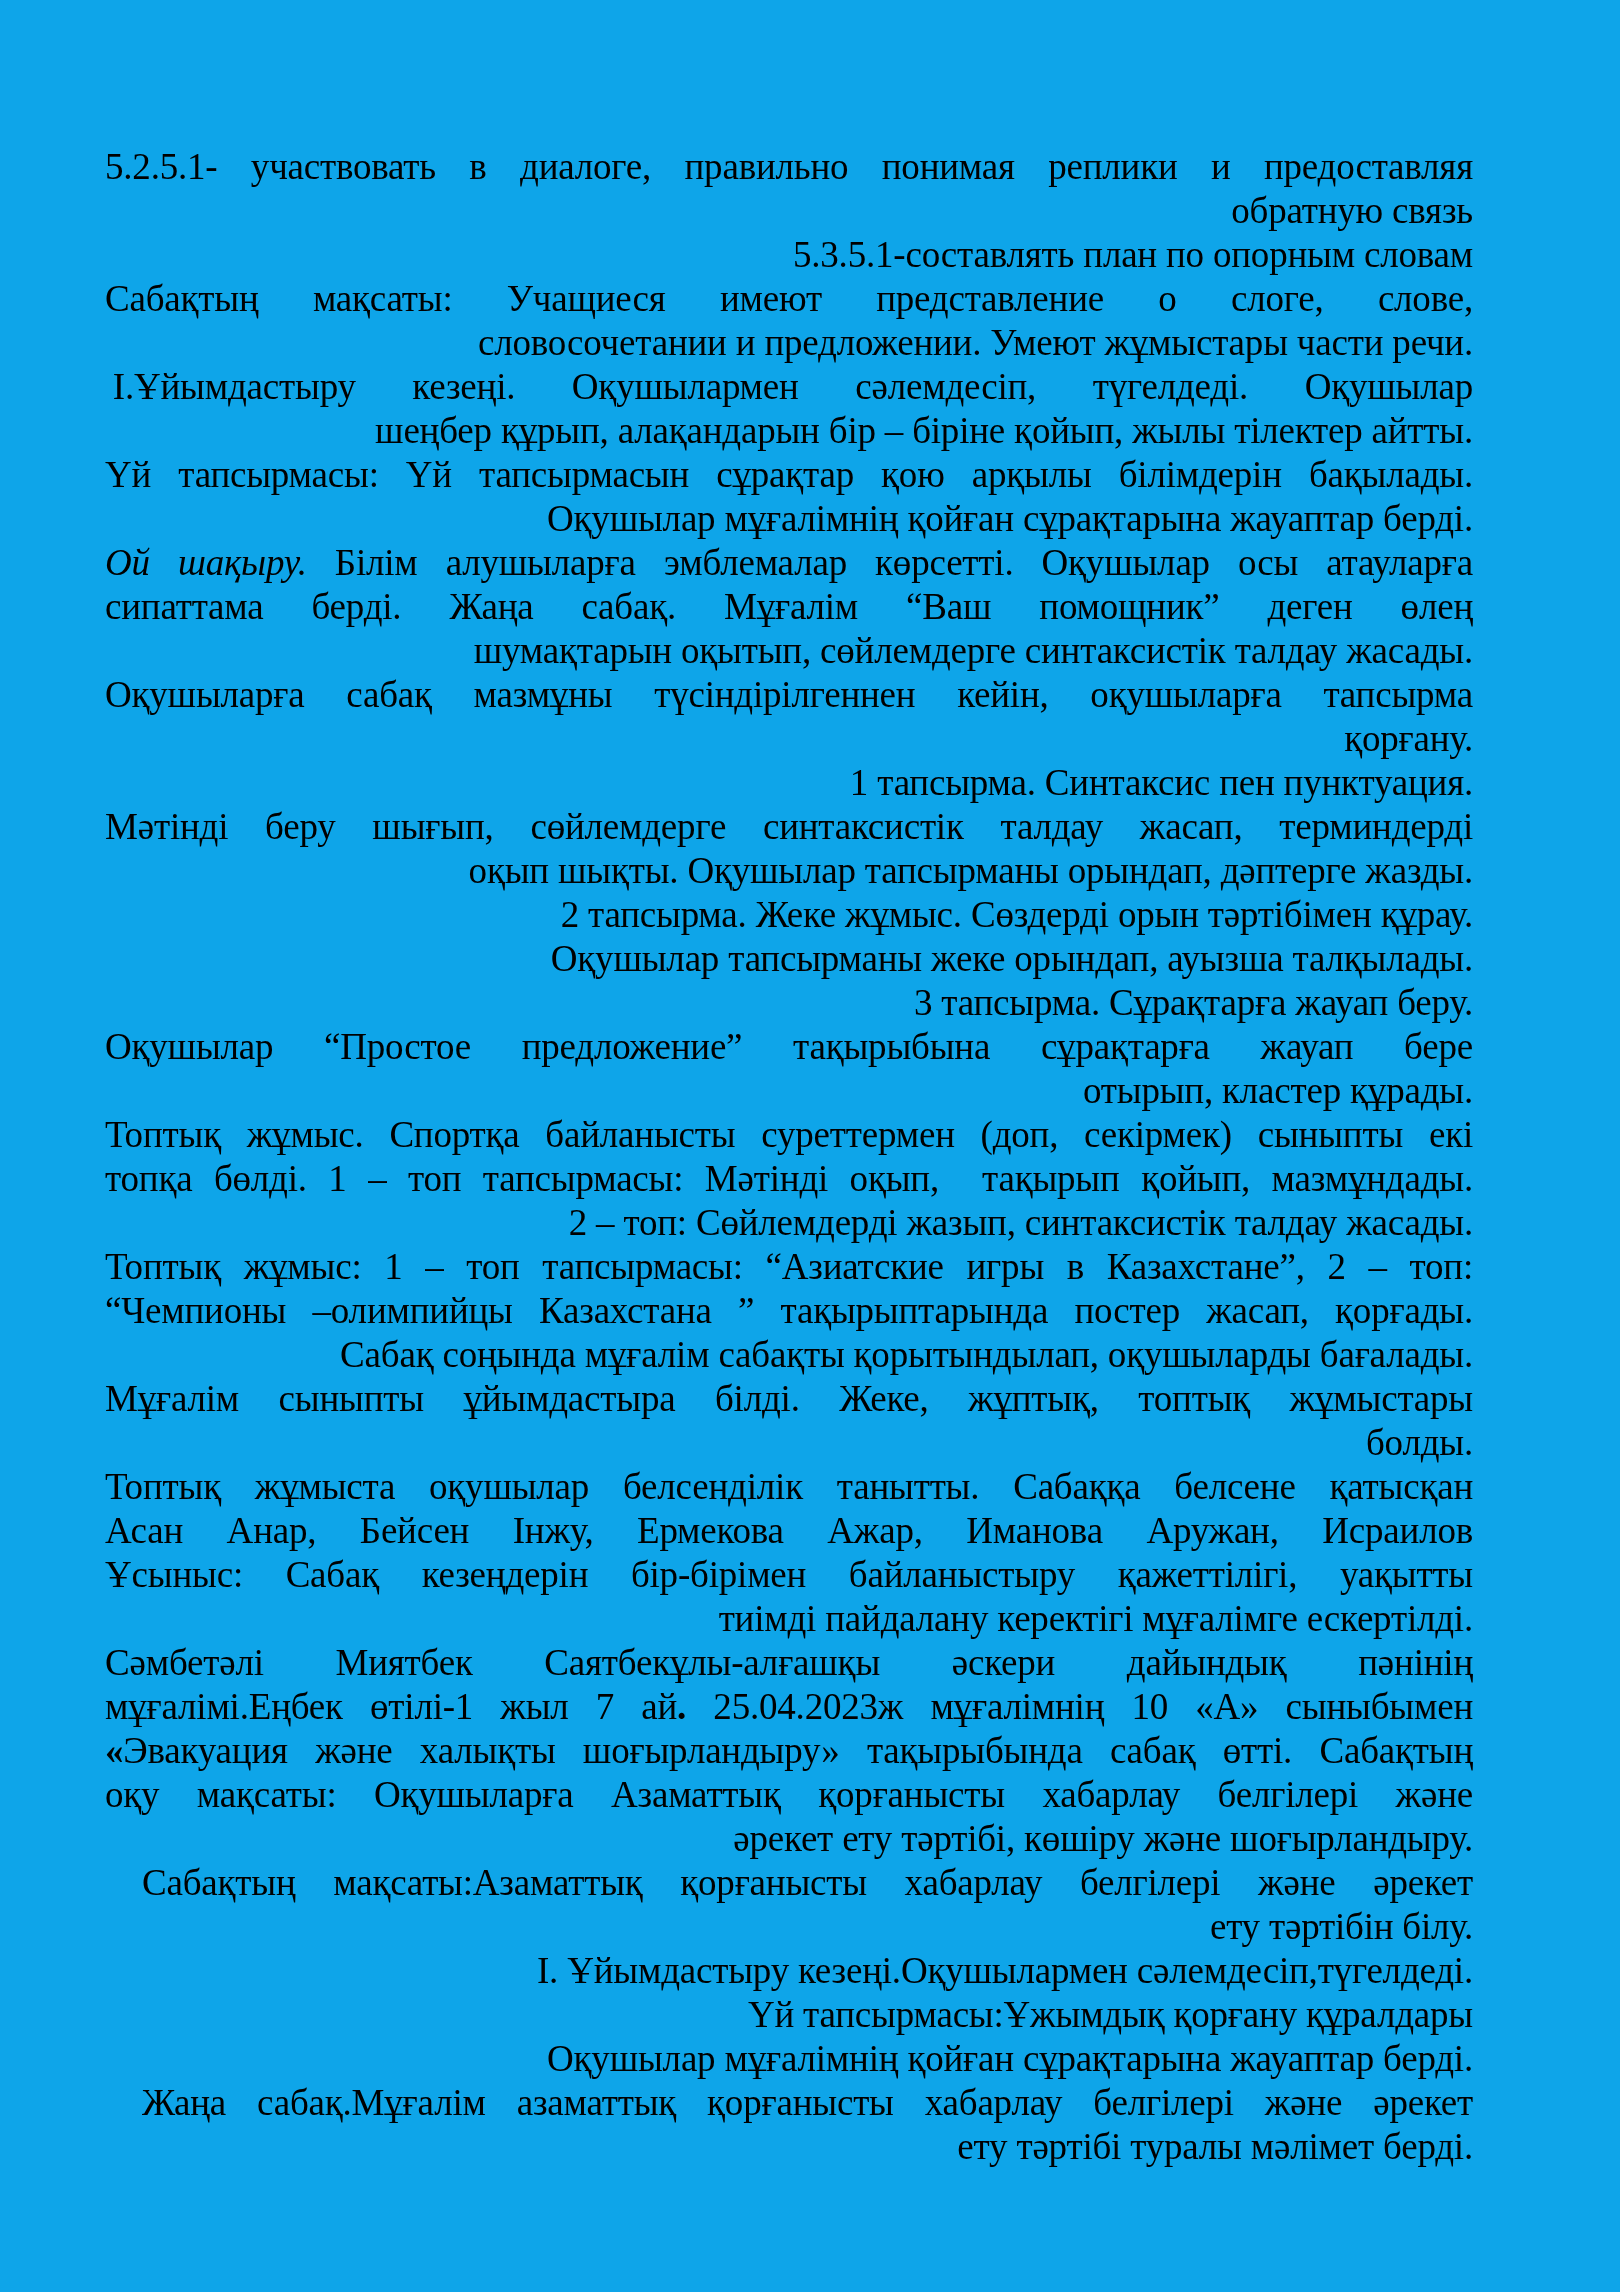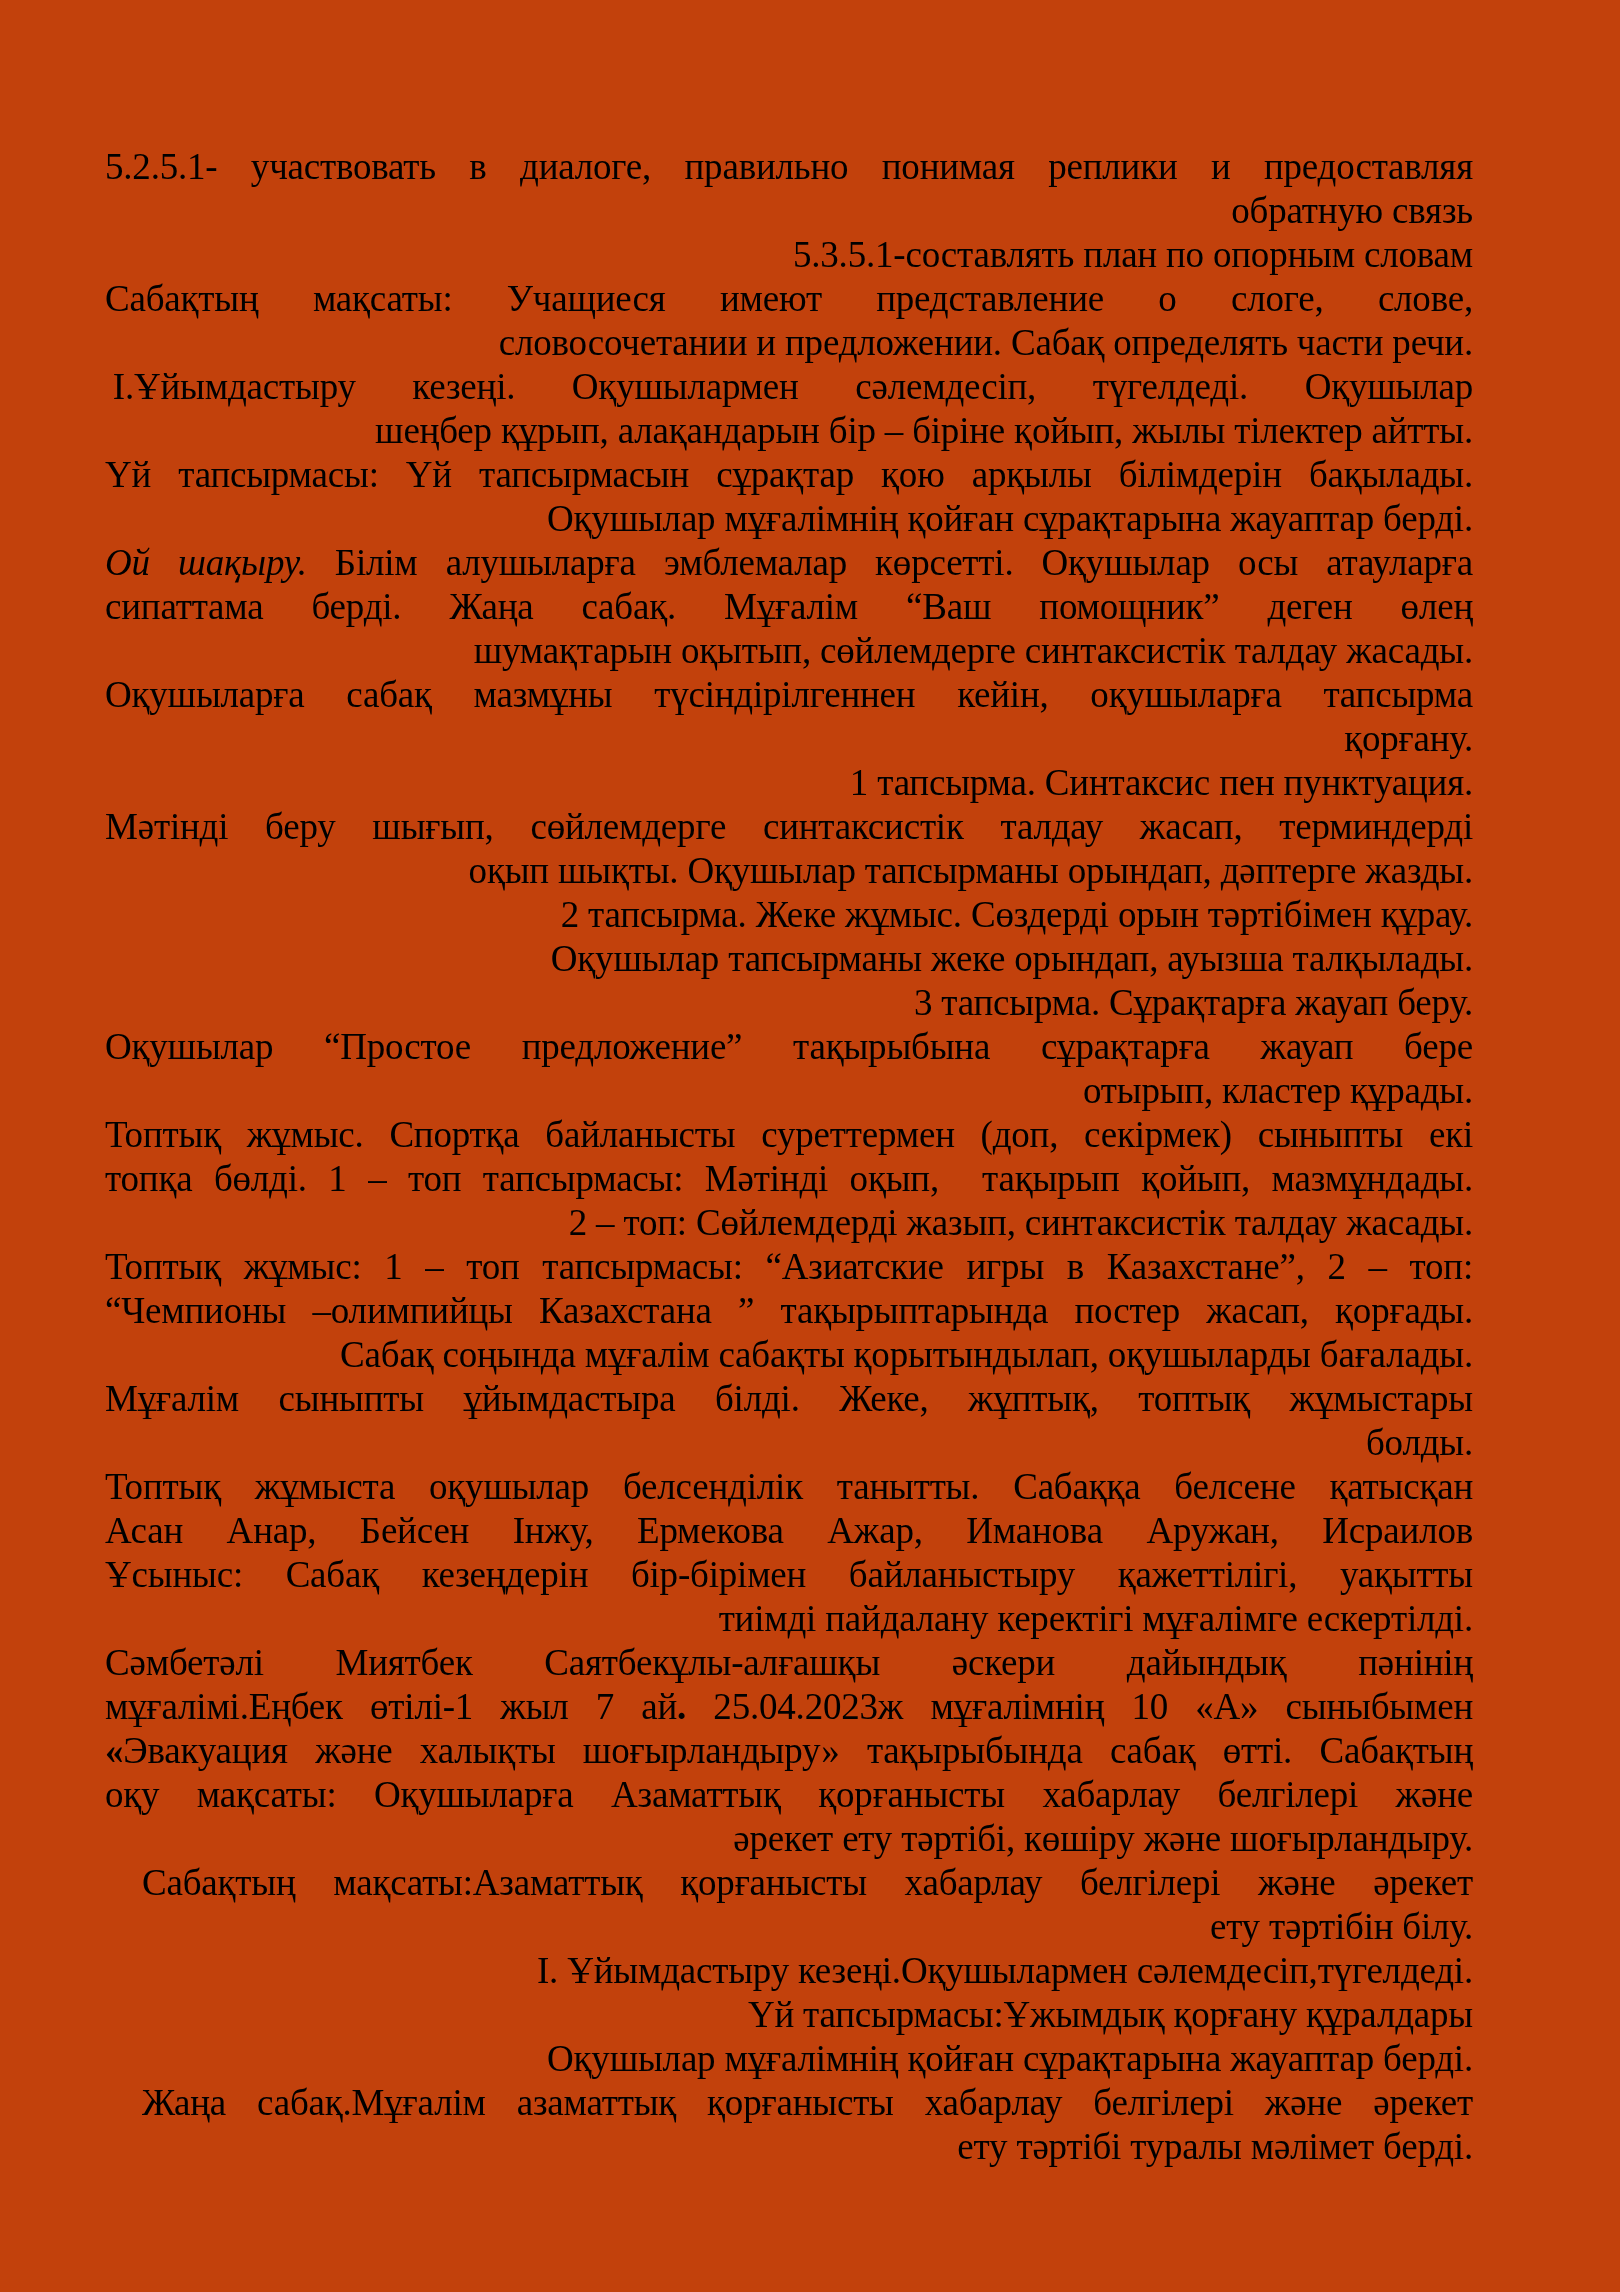--- a/index.html
+++ b/index.html
@@ -4,21 +4,21 @@
 <style>
   html, body {
     margin: 0;
     padding: 0;
     background: #ffffff;
   }
   .page {
     position: relative;
     width: 1620px;
     height: 2293px;
-    background: #c2410c;
+    background: #0ea5e9;
     overflow: hidden;
     font-family: "Liberation Serif", "DejaVu Serif", serif;
     color: #000000;
   }
   .text-block {
     position: absolute;
     left: 105px;
     top: 145px;
     width: 1368px;
     font-size: 37px;
@@ -38,21 +38,21 @@
 </style>
 </head>
 <body>
 
 <div class="page">
   <div class="text-block">
       <div class="line just"><span>5.2.5.1- участвовать в диалоге, правильно понимая реплики и предоставляя</span></div>
       <div class="line"><span>обратную связь</span></div>
       <div class="line"><span>5.3.5.1-составлять план по опорным словам</span></div>
       <div class="line just"><span>Сабақтың мақсаты: Учащиеся имеют представление о слоге, слове,</span></div>
-      <div class="line"><span>словосочетании и предложении. Сабақ определять части речи.</span></div>
+      <div class="line"><span>словосочетании и предложении. Умеют жұмыстары части речи.</span></div>
       <div class="line just" style="text-indent: 7.8px;"><span>І.Ұйымдастыру кезеңі. Оқушылармен сәлемдесіп, түгелдеді. Оқушылар</span></div>
       <div class="line"><span>шеңбер құрып, алақандарын бір – біріне қойып, жылы тілектер айтты.</span></div>
       <div class="line just"><span>Үй тапсырмасы: Үй тапсырмасын сұрақтар қою арқылы білімдерін бақылады.</span></div>
       <div class="line"><span>Оқушылар мұғалімнің қойған сұрақтарына жауаптар берді.</span></div>
       <div class="line just"><span class="italic">Ой шақыру.</span><span> Білім алушыларға эмблемалар көрсетті. Оқушылар осы атауларға</span></div>
       <div class="line just"><span>сипаттама берді. Жаңа сабақ. Мұғалім “Ваш помощник” деген өлең</span></div>
       <div class="line"><span>шумақтарын оқытып, сөйлемдерге синтаксистік талдау жасады.</span></div>
       <div class="line just"><span>Оқушыларға сабақ мазмұны түсіндірілгеннен кейін, оқушыларға тапсырма</span></div>
       <div class="line"><span>қорғану.</span></div>
       <div class="line"><span>1 тапсырма. Синтаксис пен пунктуация.</span></div>

